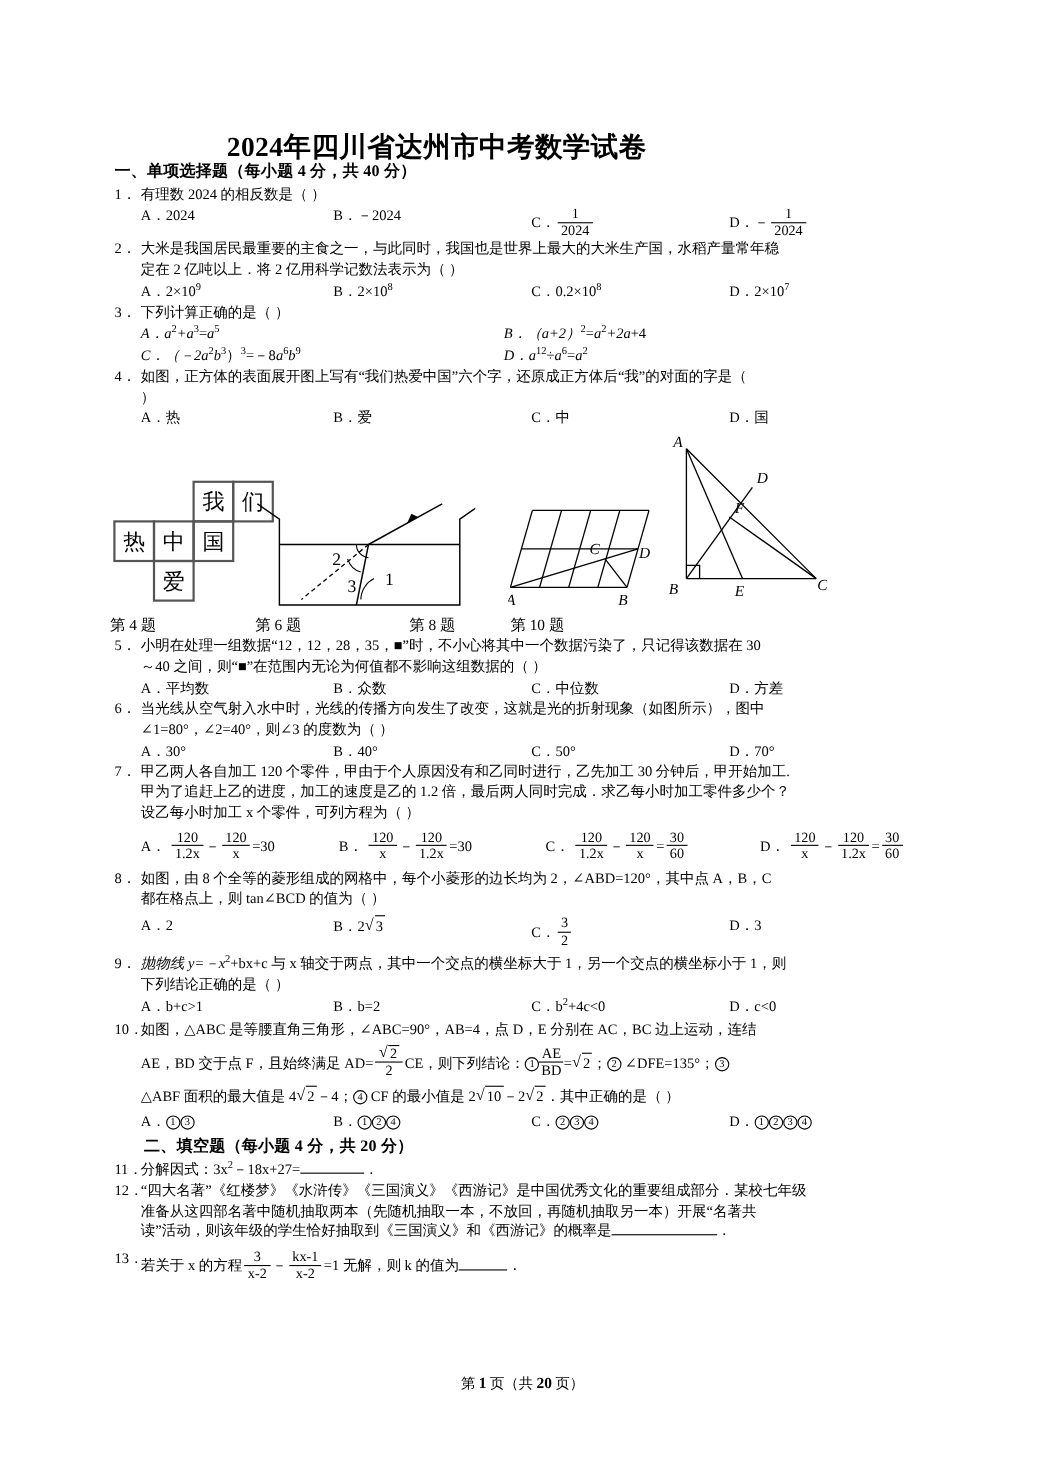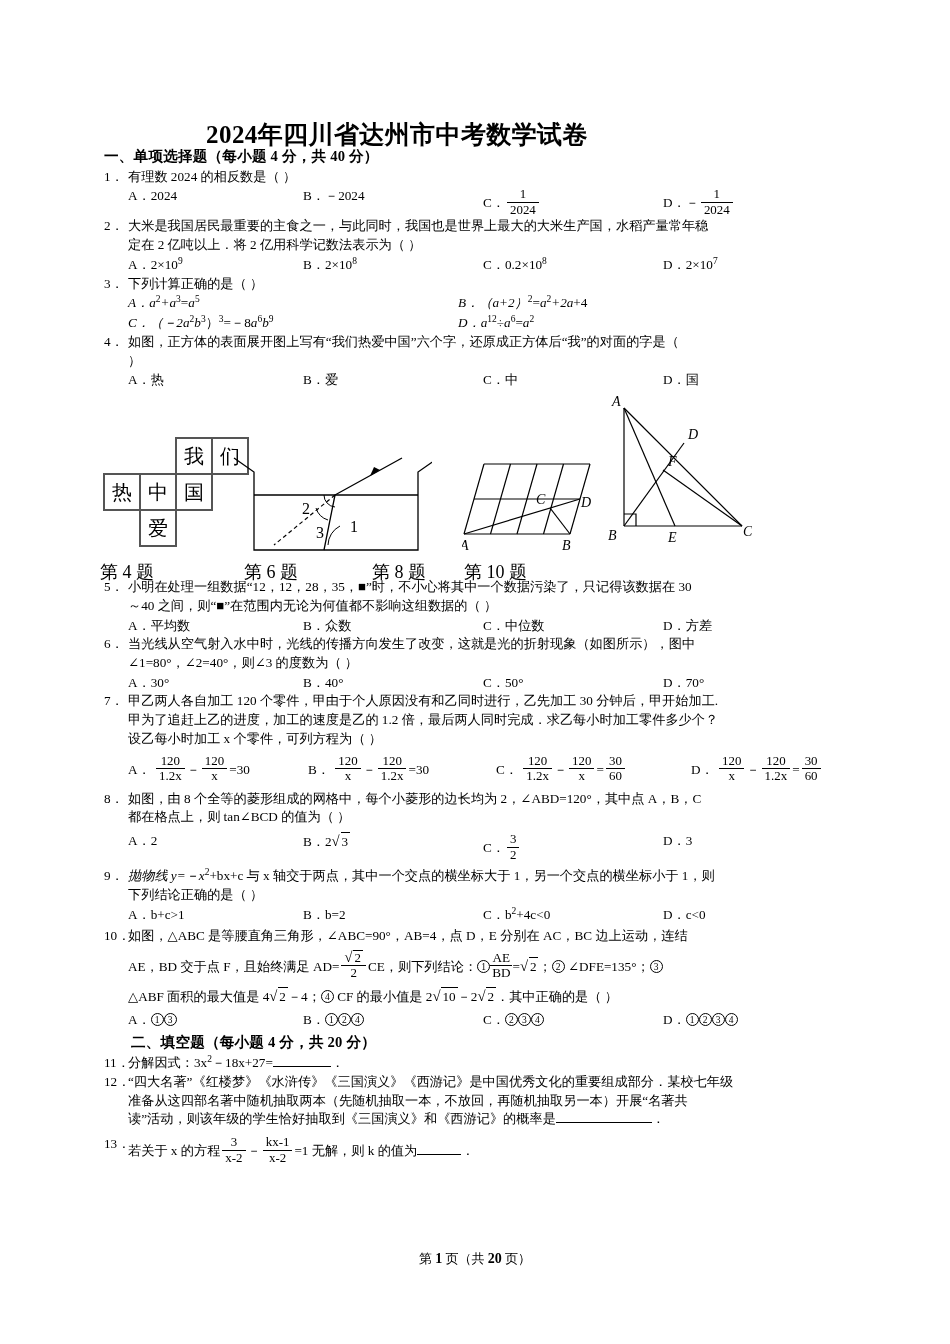--- a/index.html
+++ b/index.html
@@ -49,21 +49,21 @@
   .circnum {
     display: inline-block; width: 13px; height: 13px; line-height: 12px;
     border: 1px solid #000; border-radius: 50%; text-align: center;
     font-size: 9.5px; vertical-align: 1px; font-style: normal;
   }
   .blank-s { display: inline-block; border-bottom: 1px solid #000; width: 58px; }
   .blank-m { display: inline-block; border-bottom: 1px solid #000; width: 44px; }
   .blank-l { display: inline-block; border-bottom: 1px solid #000; width: 96px; }
   .fig-area { position: relative; height: 168px; margin-top: 2px; }
   .caption-row { position: relative; height: 18px; }
-  .caption { position: absolute; font-size: 18px; }
+  .caption { position: absolute; font-size: 14px; }
   .footer {
     position: absolute; left: 0; top: 1249px; width: 950px; text-align: center;
     font-size: 13px;
   }
   .footer b { font-size: 14px; }
   .overline-pair { display: inline-block; text-align: center; line-height: 1.05; vertical-align: -0.5em; }
   .overline-pair .n { display:block; border-bottom: 1px solid #000; padding: 0 2px; }
   .overline-pair .d { display:block; padding: 0 2px; }
   .nowrap { white-space: nowrap; }
 </style>
@@ -207,21 +207,21 @@
           <text x="66" y="70">F</text>
           <text x="6" y="144">B</text>
           <text x="66" y="146">E</text>
           <text x="141" y="140">C</text>
         </g>
       </svg>
     </div>
 
     <div class="caption-row">
       <span class="caption" style="left:-4px;">第 4 题</span>
-      <span class="caption" style="left:140px;">第 6 题</span>
+      <span class="caption" style="left:128px;">第 6 题</span>
       <span class="caption" style="left:268px;">第 8 题</span>
       <span class="caption" style="left:360px;">第 10 题</span>
     </div>
 
     <div class="q">
       <span class="num">5．</span>
       <div class="body-line">小明在处理一组数据“12，12，28，35，■”时，不小心将其中一个数据污染了，只记得该数据在 30</div>
       <div class="body-line">～40 之间，则“■”在范围内无论为何值都不影响这组数据的（      ）</div>
       <div class="opts">
         <div class="opt-a">A．平均数</div>

